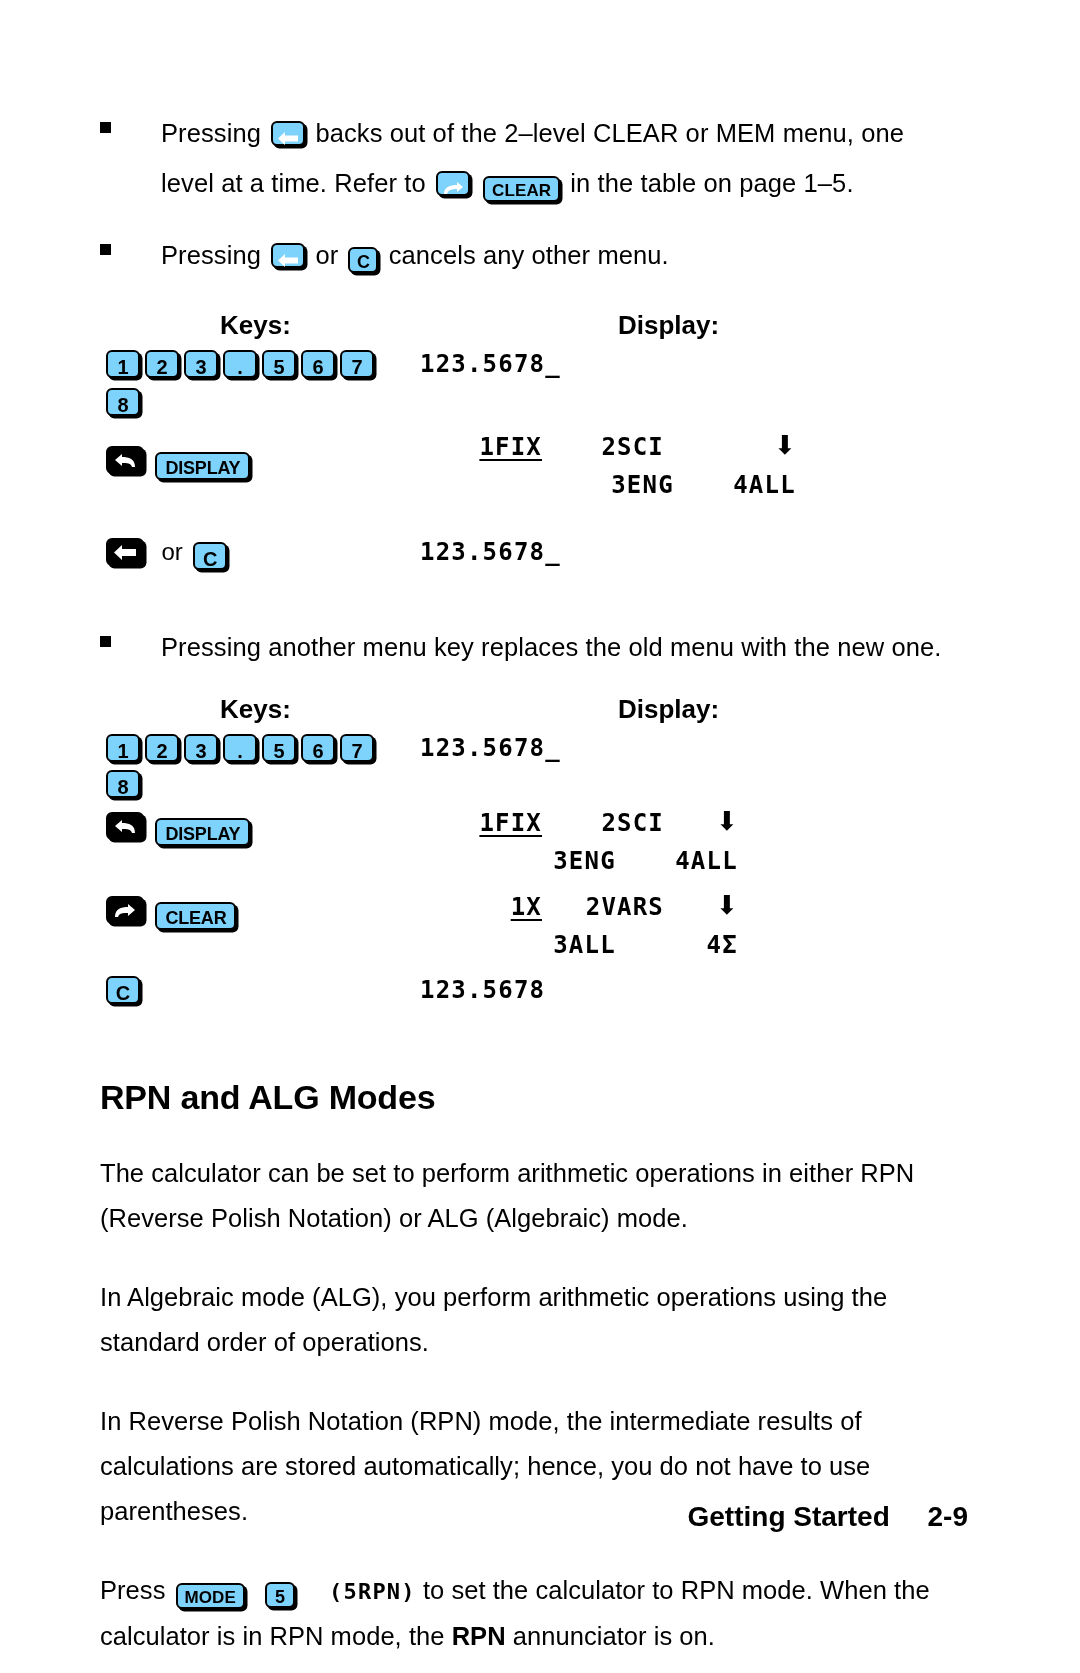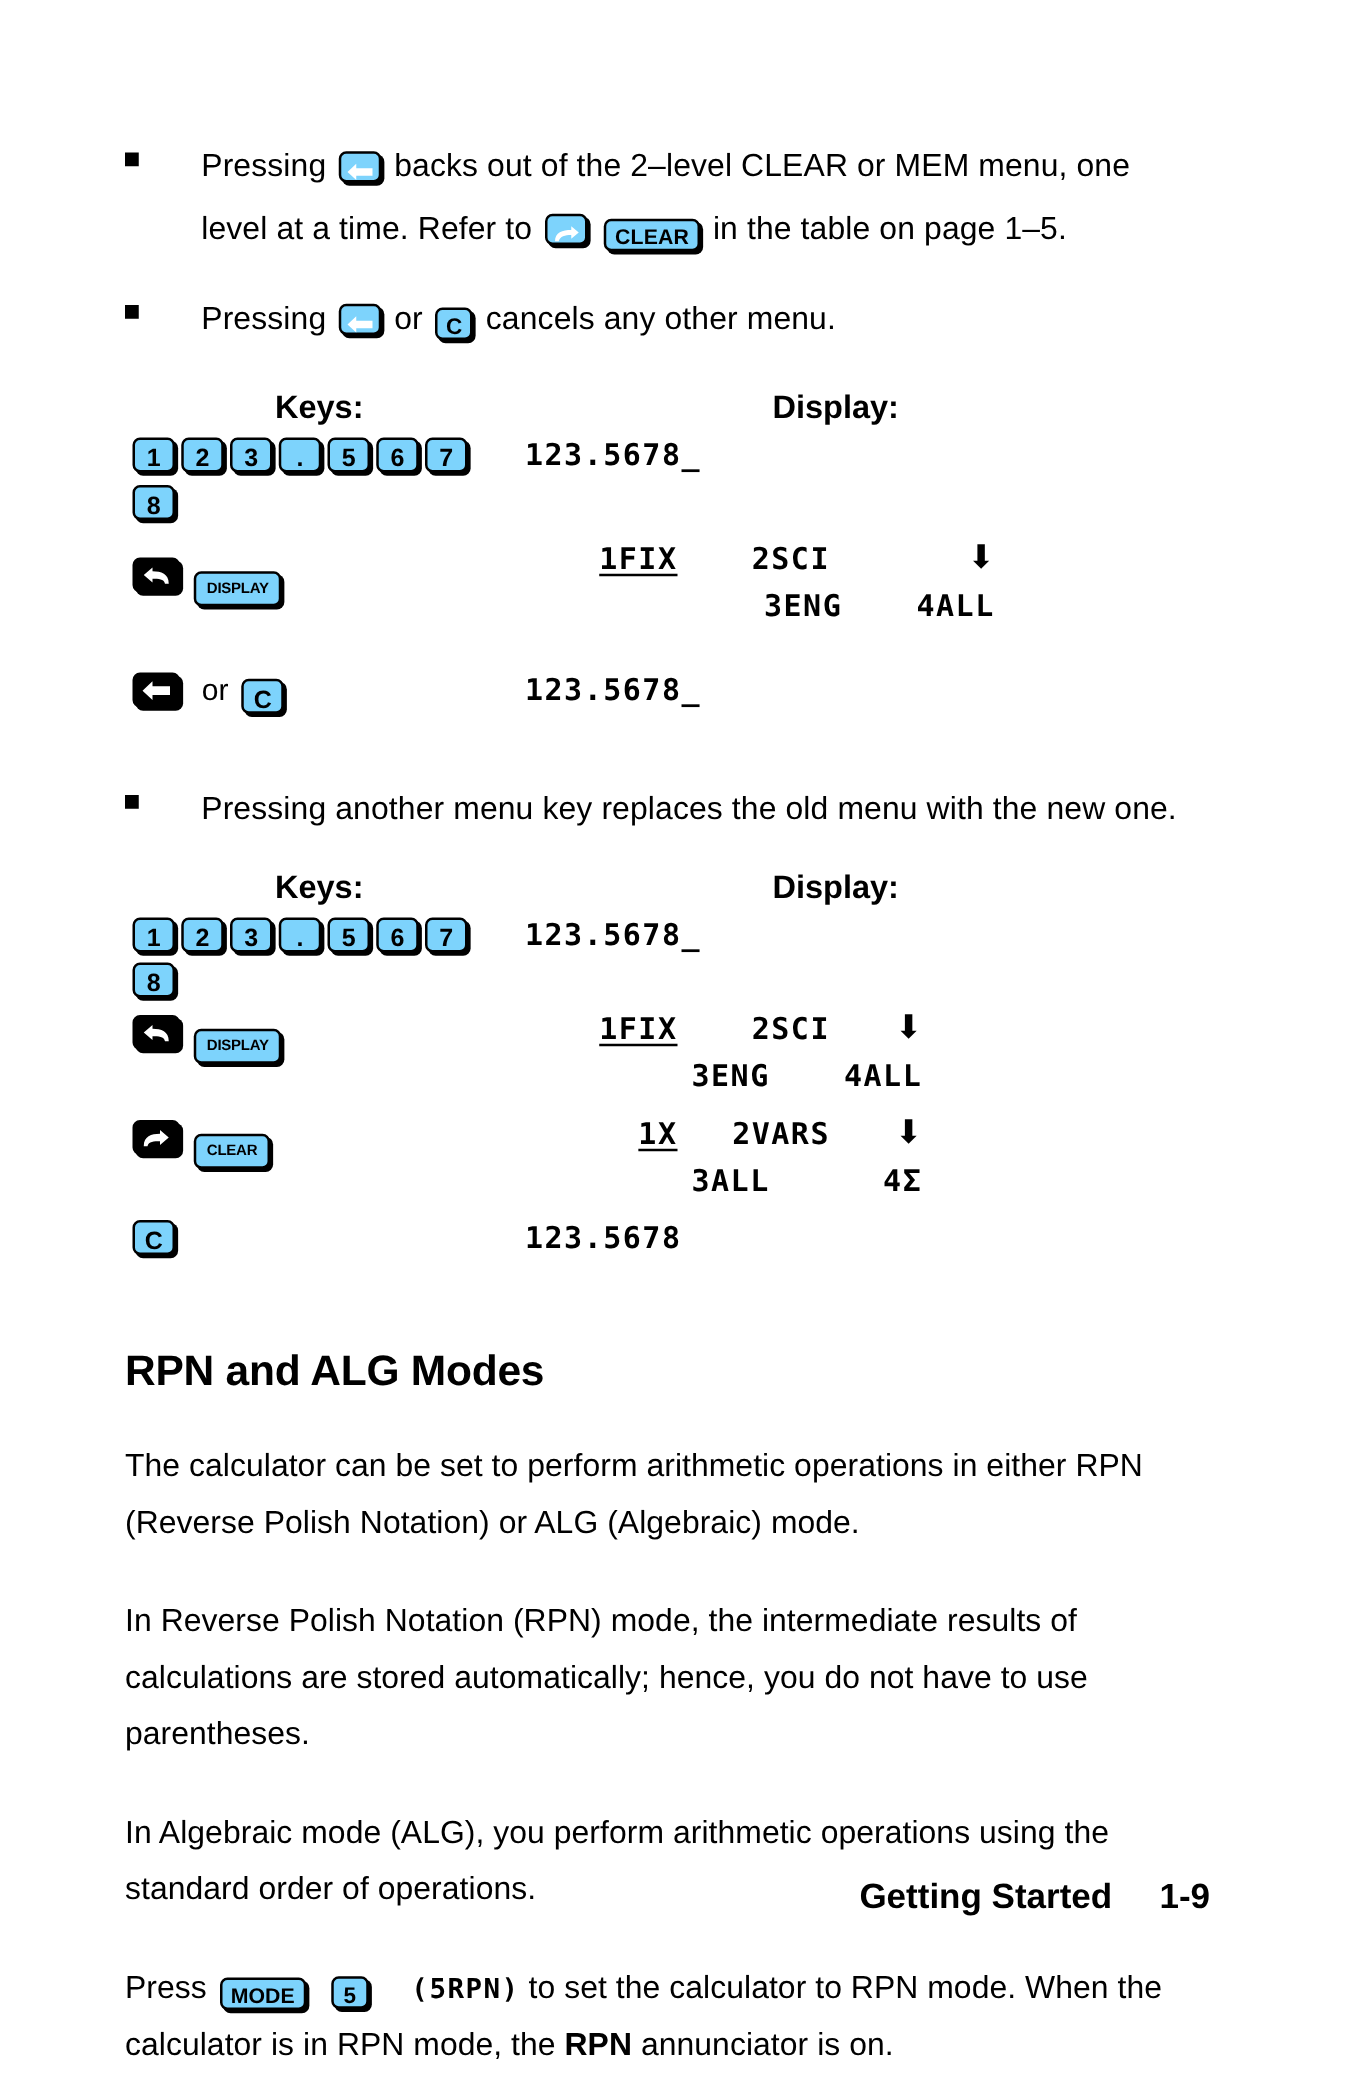--- a/index.html
+++ b/index.html
@@ -61,21 +61,21 @@
   }
   .key.num {
     width: 34px;
     height: 28px;
     font-size: 20px;
     padding-top: 5px;
     margin-right: 5px;
   }
   .key.wide {
     height: 28px;
-    font-size: 12px;
+    font-size: 18px;
     padding: 5px 8px 0 8px;
     letter-spacing: -0.2px;
     margin-right: 5px;
   }
   .key.dark {
     background: #000;
     border-color: #000;
     color: #fff;
     width: 38px;
     height: 28px;
@@ -351,33 +351,33 @@
         </div>
         <div class="kd-disp">
           <span class="lcd">123.5678</span>
         </div>
       </div>
     </div>
 
     <h2 class="section">RPN and ALG Modes</h2>
 
     <p class="body">The calculator can be set to perform arithmetic operations in either RPN (Reverse Polish Notation) or ALG (Algebraic) mode.</p>
+    <p class="body">In Algebraic mode (ALG), you perform arithmetic operations using the standard order of operations.</p>
     <p class="body">In Reverse Polish Notation (RPN) mode, the intermediate results of calculations are stored automatically; hence, you do not have to use parentheses.</p>
-    <p class="body">In Algebraic mode (ALG), you perform arithmetic operations using the standard order of operations.</p>
 
 
     <p class="body">
       <span>Press</span>
       <span class="key inline-wide">MODE</span>
       <span class="key inline-num" style="margin-left:10px">5</span>
       <span class="lcd small" style="margin-left:24px">(5RPN)</span>
       <span>to set the calculator to RPN mode. When the calculator is in RPN mode, the</span>
       <span class="bold">RPN</span>
       <span>annunciator is on.</span>
     </p>
 
   </div>
 
   <div class="footer">
     <span>Getting Started</span>
-    <span class="pageno">1-9</span>
+    <span class="pageno">2-9</span>
   </div>
 </div>
 
 </body></html>

